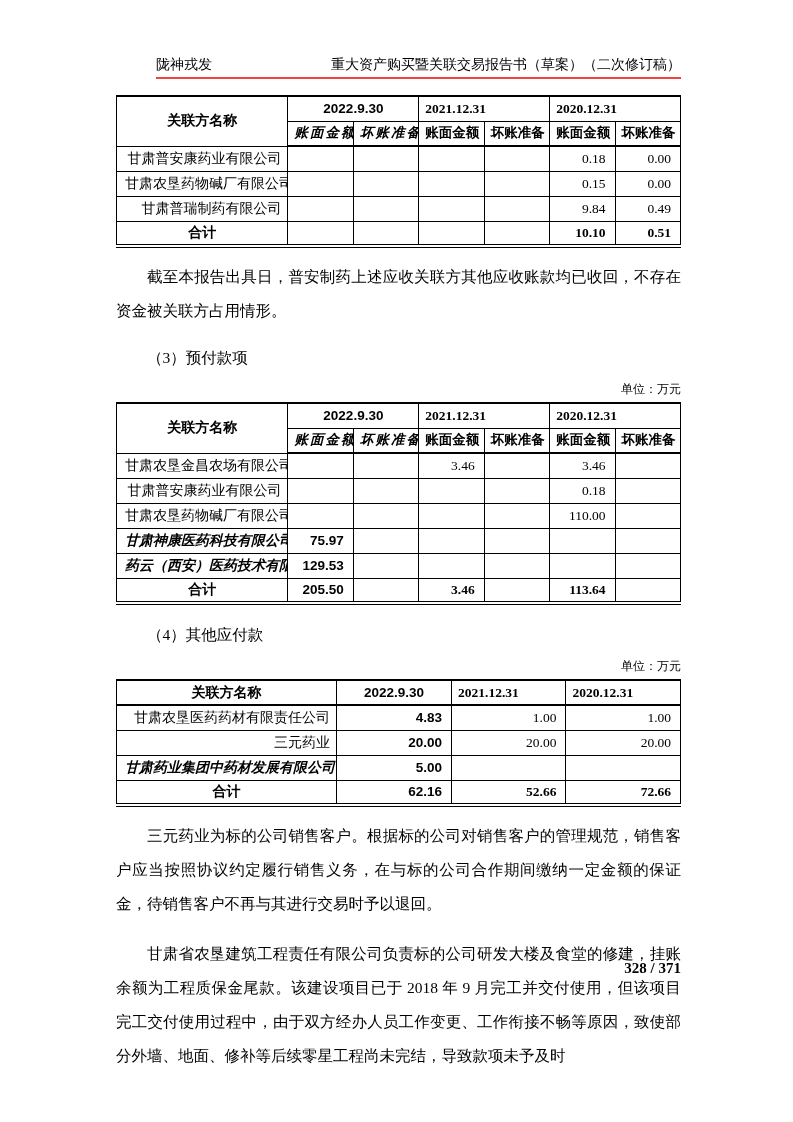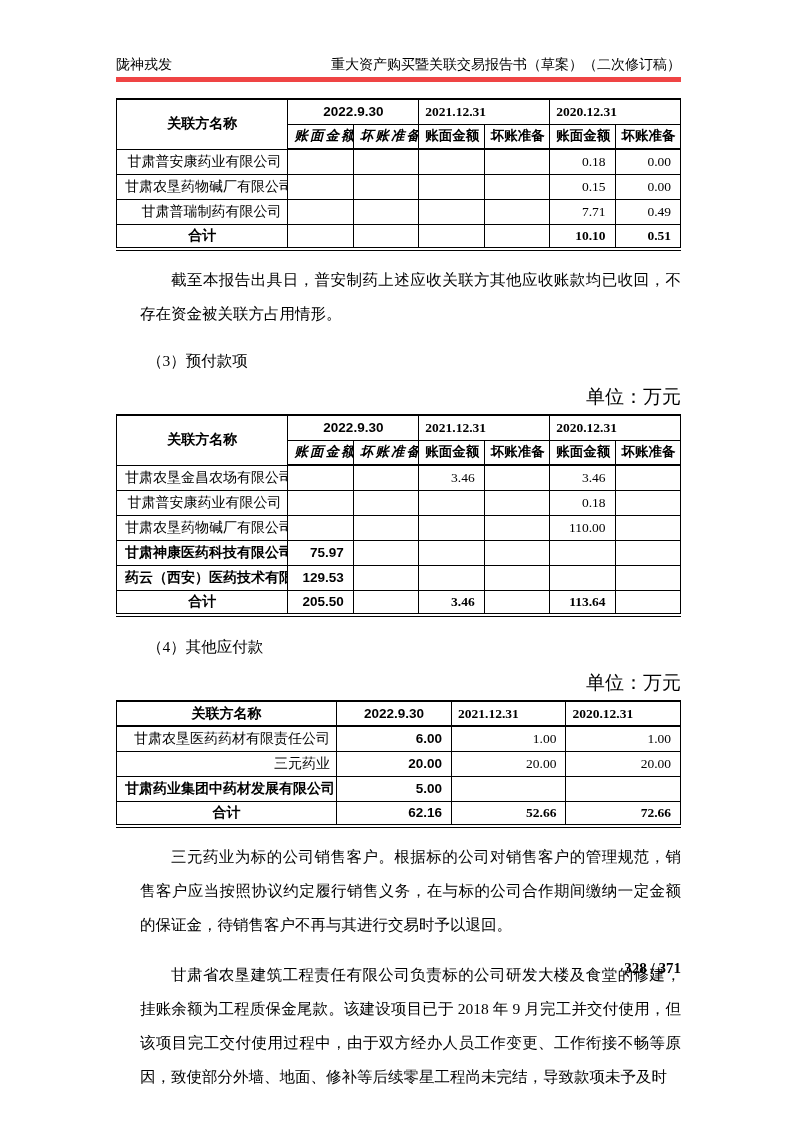--- a/index.html
+++ b/index.html
@@ -8,22 +8,22 @@
     width:793px; height:1122px;
     background:#ffffff; color:#000;
     font-family:"Liberation Serif","DejaVu Serif",serif;
     position:relative; overflow:hidden;
   }
   .content { padding:56px 112px 0 116px; }
 
   
   .page-header {
     display:flex; justify-content:space-between; align-items:flex-end;
-    border-bottom:5px solid #ef4444; padding-bottom:3px;
-    font-size:14px; line-height:18px;
+    border-bottom:2px solid #ef4444; padding-bottom:3px;
+    font-size:14px; line-height:18px;margin-left:40px;
   }
 
   
   table {
     width:100%; border-collapse:collapse; table-layout:fixed;
     border-top:2px solid #000; border-bottom:4px double #000;
     margin-top:16px;
   }
   table.after-unit { margin-top:0; }
   th, td {
@@ -31,30 +31,30 @@
     font-size:13.5px; overflow:hidden; white-space:nowrap;
     font-weight:normal; vertical-align:middle;
   }
   thead tr:last-child th { border-bottom-width:2px; }
   th.name-h { font-family:"Liberation Sans","DejaVu Sans",sans-serif; font-weight:bold; font-size:14px; text-align:center; }
   th.d22   { font-family:"Liberation Sans","DejaVu Sans",sans-serif; font-weight:bold; text-align:center; }
   th.doth  { font-weight:bold; text-align:left; }
   th.sub22 { font-weight:bold; font-style:italic; letter-spacing:2px; text-align:center; }
   th.suboth{ font-family:"Liberation Sans","DejaVu Sans",sans-serif; font-weight:bold; text-align:center; }
   td.name  { text-align:right; padding-left:8px; font-size:14px; }
-  td.kai   { font-weight:bold; }
+  td.kai   { font-weight:bold; font-style:italic; }
   td.num   { text-align:right; padding-right:9px; }
   td.v22   { font-family:"Liberation Sans","DejaVu Sans",sans-serif; font-weight:bold;margin-top:40px; }
   tr.total td { font-weight:bold; }
   tr.total td.label { text-align:center; font-family:"Liberation Sans","DejaVu Sans",sans-serif; font-size:14px; }
 
   
-  .para { font-size:15.5px; line-height:34px; text-indent:2em; text-align:justify; margin-top:12px;margin-left:24px; }
+  .para { font-size:15.5px; line-height:34px; text-indent:2em; text-align:justify; margin-top:12px; }
   .heading { font-size:15.5px; margin-top:20px; text-indent:2em; }
-  .unit { text-align:right; font-size:19px; margin:12px 0 4px 0; }
+  .unit { text-align:right; font-size:12px; margin:12px 0 4px 0; }
 
   .page-footer {
     position:absolute; top:960px; right:112px;
     font-weight:bold; font-size:15px;
   }
 </style>
 </head>
 <body>
 
 <div class="content">
@@ -108,21 +108,21 @@
         <td class="num"></td>
         <td class="num">0.15</td>
         <td class="num">0.00</td>
       </tr>
       <tr>
         <td class="name">甘肃普瑞制药有限公司</td>
         <td class="num v22"></td>
         <td class="num v22"></td>
         <td class="num"></td>
         <td class="num"></td>
-        <td class="num">7.71</td>
+        <td class="num">9.84</td>
         <td class="num">0.49</td>
       </tr>
       <tr class="total">
         <td class="label">合计</td>
         <td class="num v22"></td>
         <td class="num v22"></td>
         <td class="num"></td>
         <td class="num"></td>
         <td class="num">10.10</td>
         <td class="num">0.51</td>
@@ -233,21 +233,21 @@
       <tr>
         <th class="name-h">关联方名称</th>
         <th class="d22">2022.9.30</th>
         <th class="doth">2021.12.31</th>
         <th class="doth">2020.12.31</th>
       </tr>
     </thead>
     <tbody>
       <tr>
         <td class="name">甘肃农垦医药药材有限责任公司</td>
-        <td class="num v22">6.00</td>
+        <td class="num v22">4.83</td>
         <td class="num">1.00</td>
         <td class="num">1.00</td>
       </tr>
       <tr>
         <td class="name">三元药业</td>
         <td class="num v22">20.00</td>
         <td class="num">20.00</td>
         <td class="num">20.00</td>
       </tr>
       <tr>

